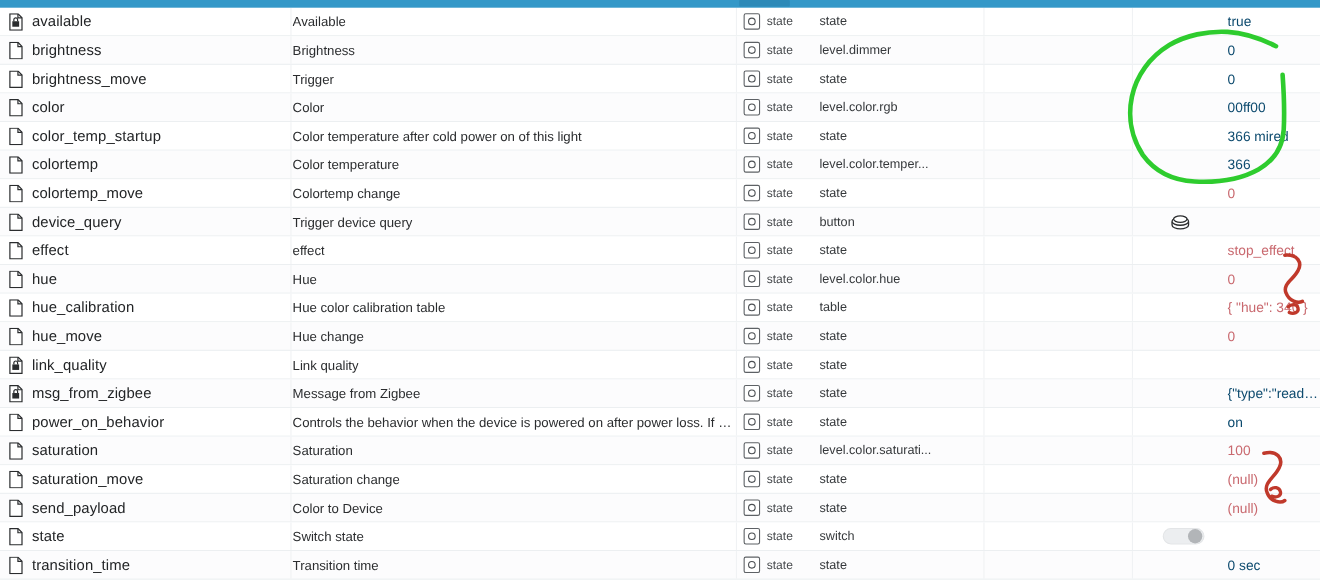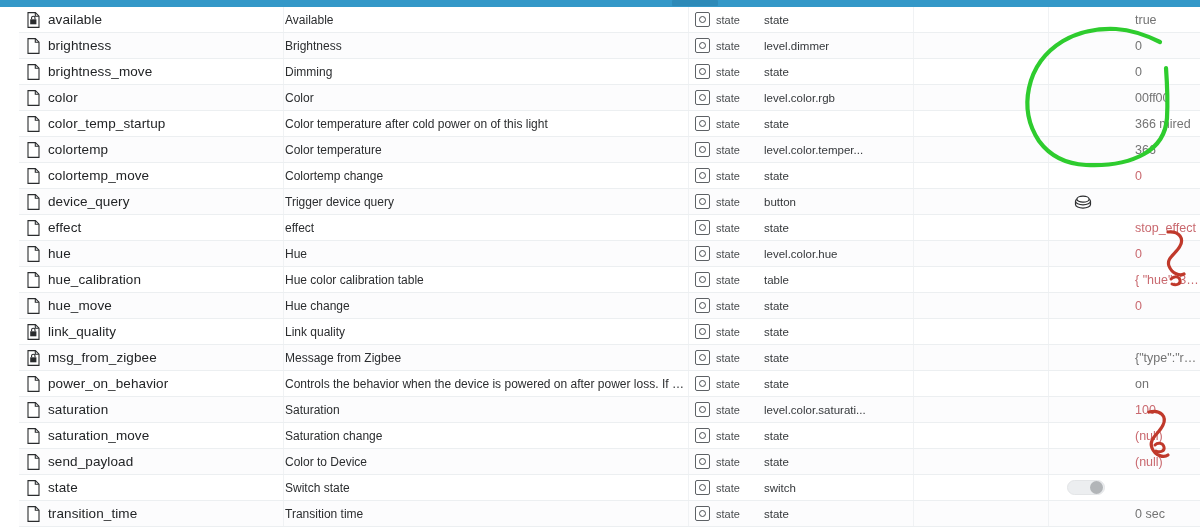--- a/index.html
+++ b/index.html
@@ -37,21 +37,20 @@
     opacity: .75;
     border-radius: 1px;
   }
 
   
   .grid {
     position: absolute;
     left: 0;
     top: 7px;
     width: 1200px;
-    padding-left: 19px;
   }
   .row {
     position: relative;
     display: flex;
     align-items: center;
     height: 26px;
     border-bottom: 1px solid #eceff1;
     background: #fff;
   }
   .row:nth-child(even) { background: #fcfcfd; }
@@ -124,21 +123,21 @@
     color: #4a4d50;
   }
   .txt-type {
     font-size: 11.5px;
     color: #35383b;
     text-overflow: ellipsis;
     overflow: hidden;
   }
   .txt-value {
     font-size: 12.5px;
-    color: #737373;
+    color: #0c4a6e;
     text-overflow: ellipsis;
     overflow: hidden;
   }
   .txt-value.muted { color: #c9696f; }
 
   
   .doc-icon { width: 13px; height: 16px; flex: 0 0 13px; display:block; }
   .access-box {
     width: 15px; height: 15px;
     border: 1px solid #5d6165;
@@ -245,21 +244,21 @@
       </div>
       <div class="row">
         <div class="c-name">
           <svg class="doc-icon" viewBox="0 0 13 16">
             <path d="M1 0.6 L8.4 0.6 L12 4.2 L12 15.4 L1 15.4 Z" fill="#ffffff" stroke="#2a2c2e" stroke-width="1.1"></path>
             <path d="M8.3 0.8 L8.3 4.3 L11.9 4.3" fill="none" stroke="#2a2c2e" stroke-width="1.1"></path>
           </svg>
           <span class="txt-name">brightness_move</span>
         </div>
         <div class="c-desc">
-          <span class="txt-desc">Dimming</span>
+          <span class="txt-desc">Trigger</span>
         </div>
         <div class="c-access">
           <div class="access-box">
             <span></span>
           </div>
           <span class="txt-access">state</span>
         </div>
         <div class="c-type">
           <span class="txt-type">state</span>
         </div>

